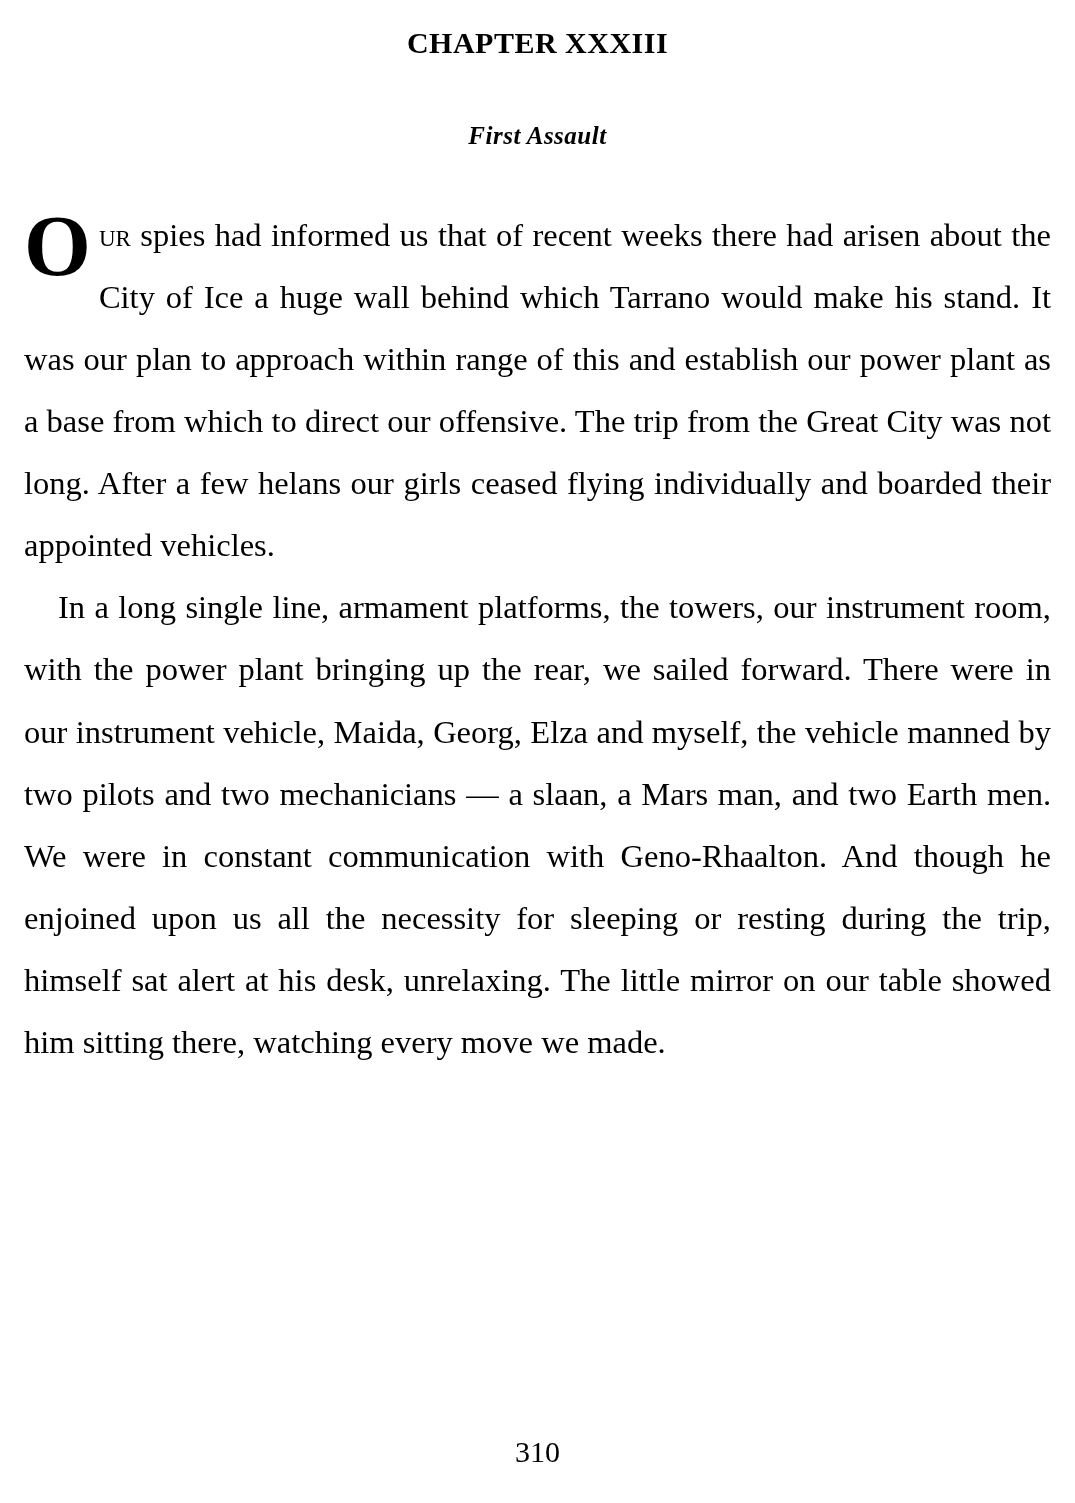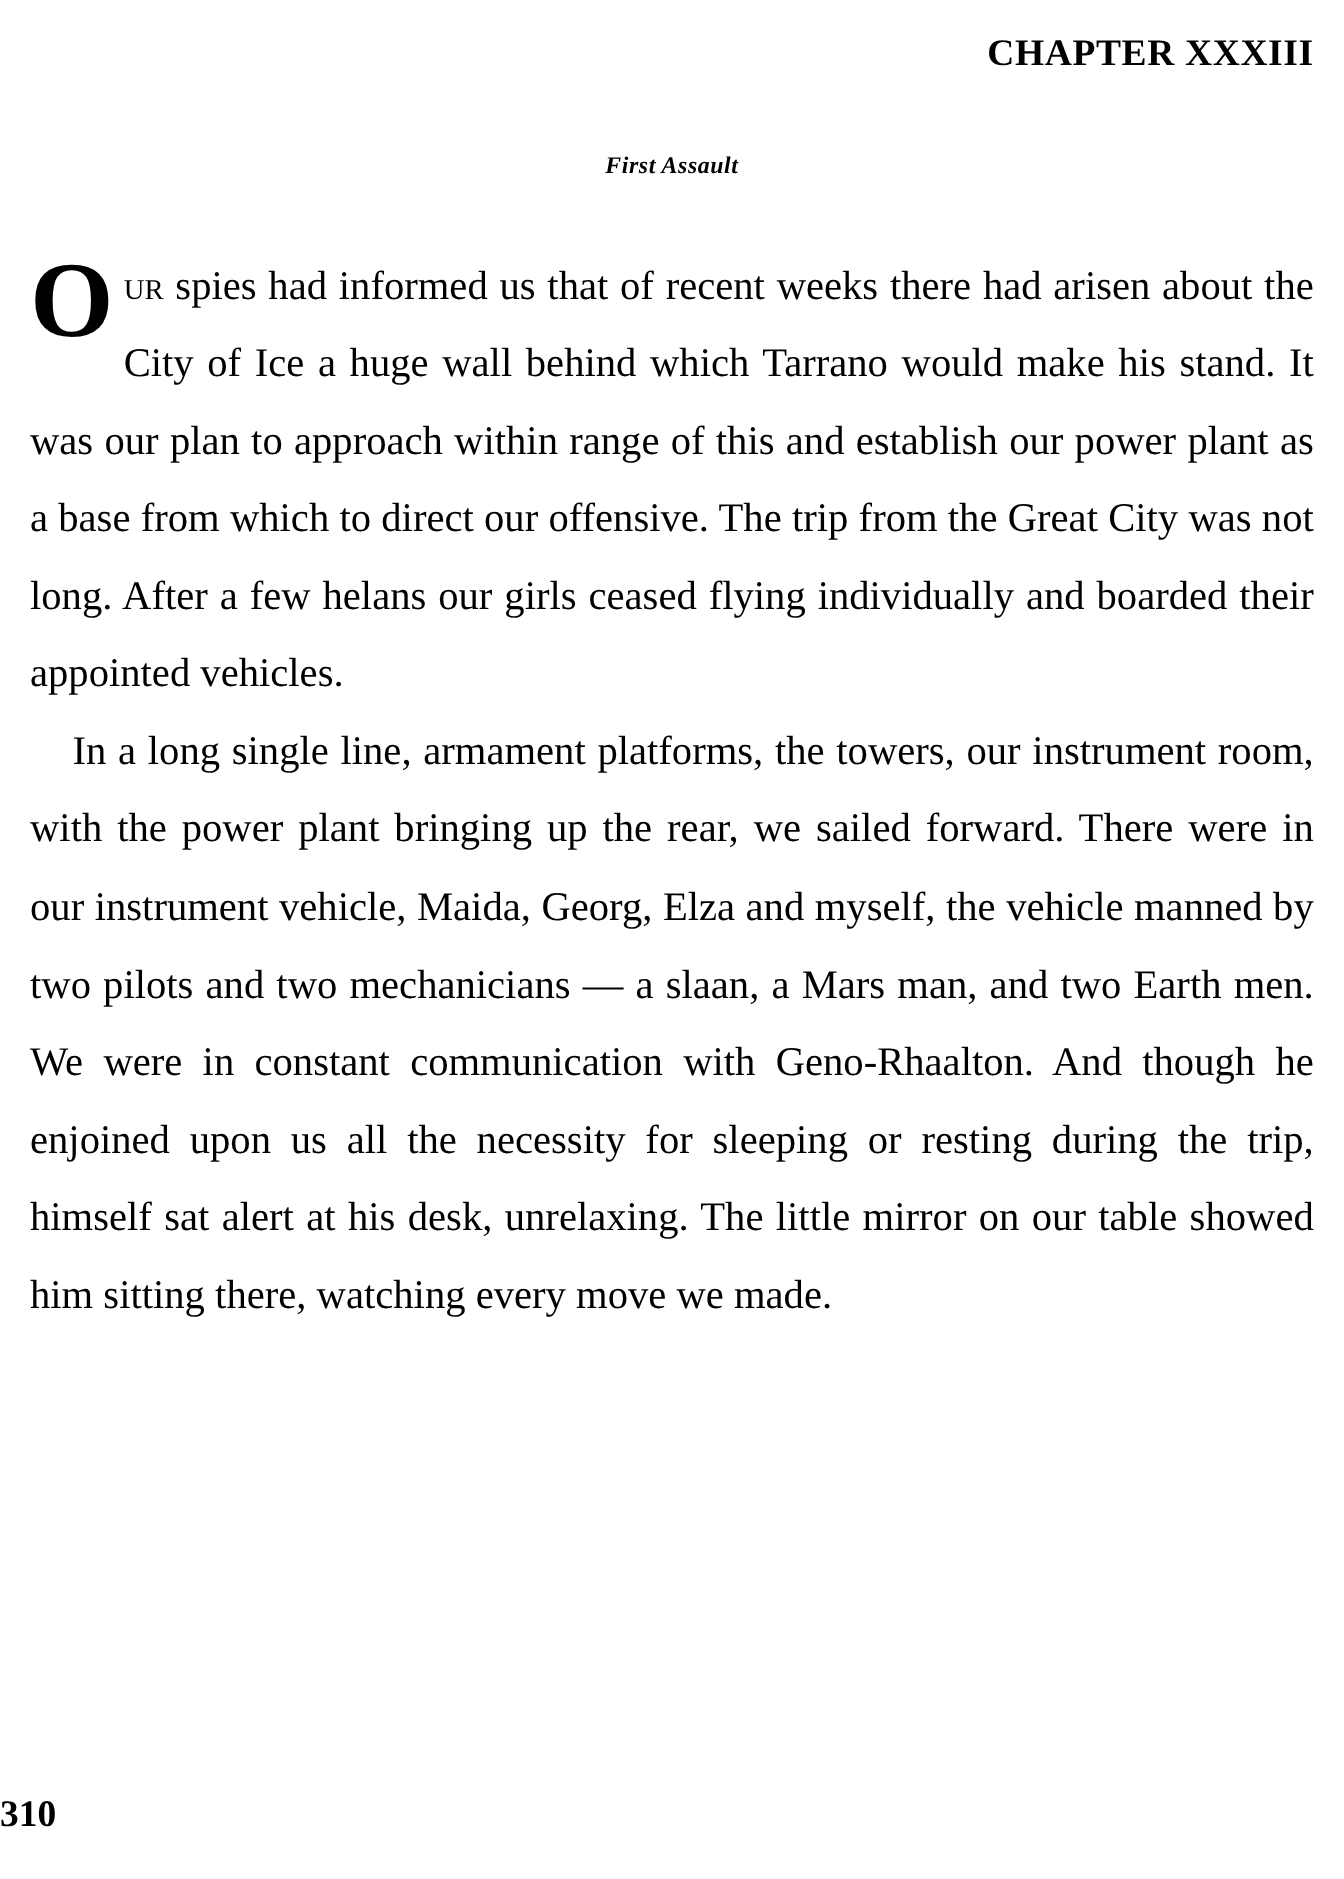--- a/index.html
+++ b/index.html
@@ -16,33 +16,33 @@
     overflow: hidden;
   }
   .page {
     width: 1075px;
     height: 1503px;
     box-sizing: border-box;
     padding: 18px 24px 0 24px;
     position: relative;
   }
   .chapter-heading {
-    text-align: right;
+    text-align: center;
     font-weight: bold;
     font-size: 30px;
     letter-spacing: 0.5px;
     margin: 8px 0 0 0;
     font-variant: small-caps;
     font-family: "Liberation Serif", "DejaVu Serif", serif;
   }
   .chapter-title {
     text-align: center;
     font-style: italic;
     font-weight: bold;
-    font-size: 19px;
+    font-size: 25px;
     letter-spacing: 0.5px;
     margin: 62px 0 0 0;
   }
   .body-text {
     margin: 54px 0 0 0;
     font-size: 32.5px;
     line-height: 1.91;
     text-align: justify;
     text-justify: inter-word;
     hyphens: none;
@@ -67,23 +67,23 @@
   .smallcaps {
     font-variant: small-caps;
   }
   .ital {
   }
   .page-number {
     position: absolute;
     left: 0;
     right: 0;
     bottom: 34px;
-    text-align: left;
+    text-align: center;
     font-size: 30px;
-    font-weight: bold;
+    font-weight: normal;
   }
 </style>
 </head>
 <body>
 
 <div class="page">
 
   <h1 class="chapter-heading">CHAPTER XXXIII</h1>
 
   <h2 class="chapter-title">First Assault</h2>

